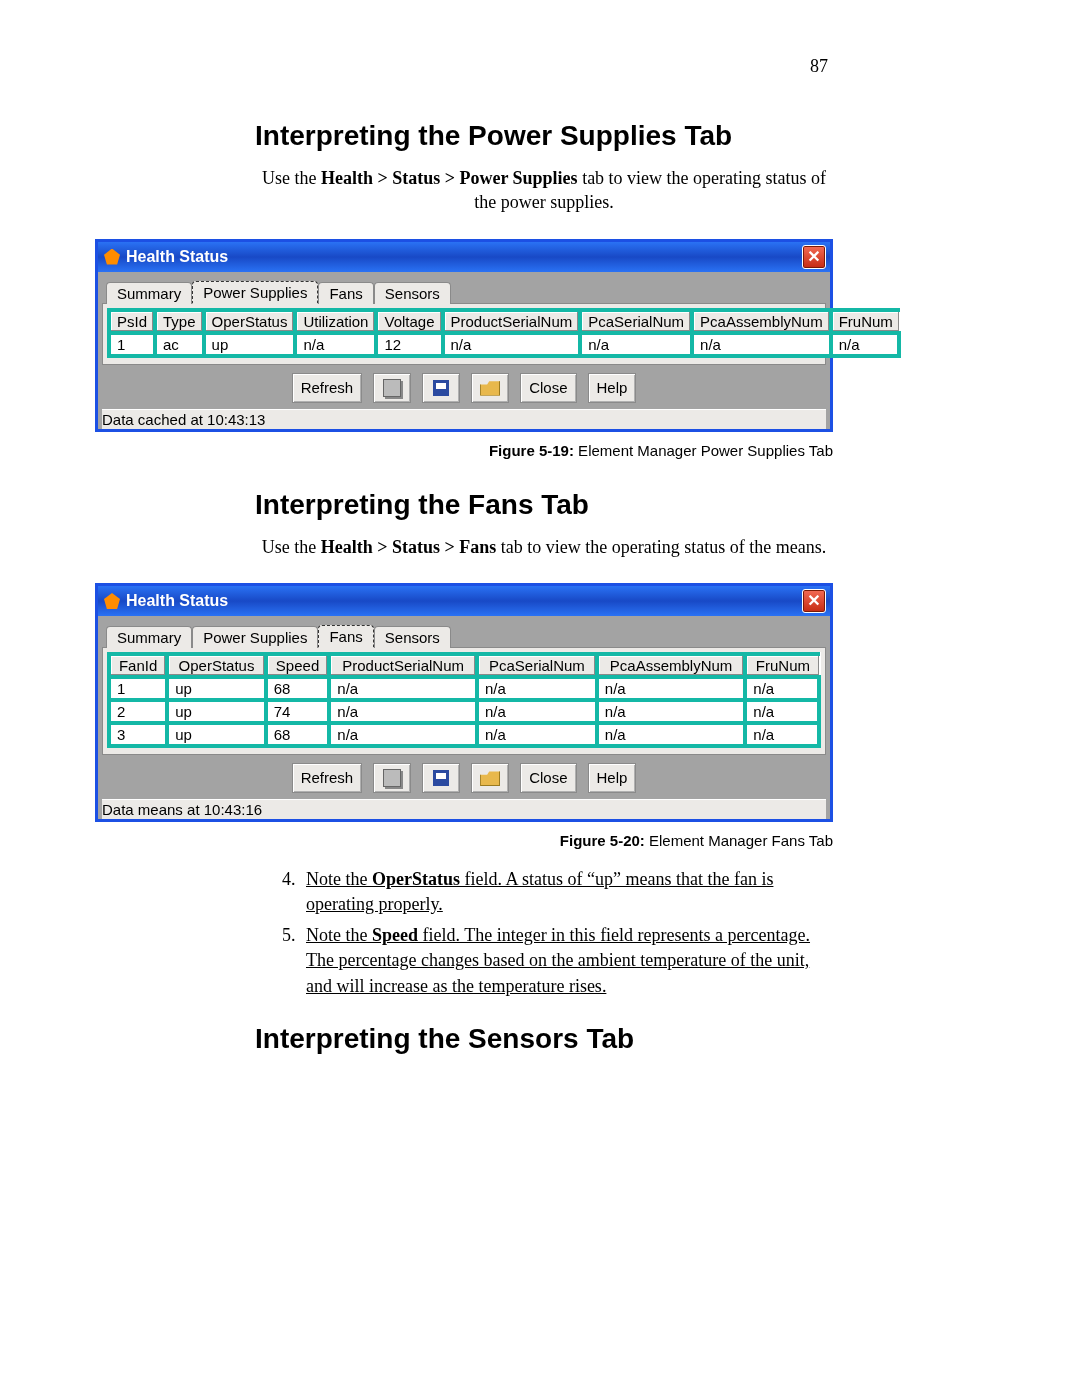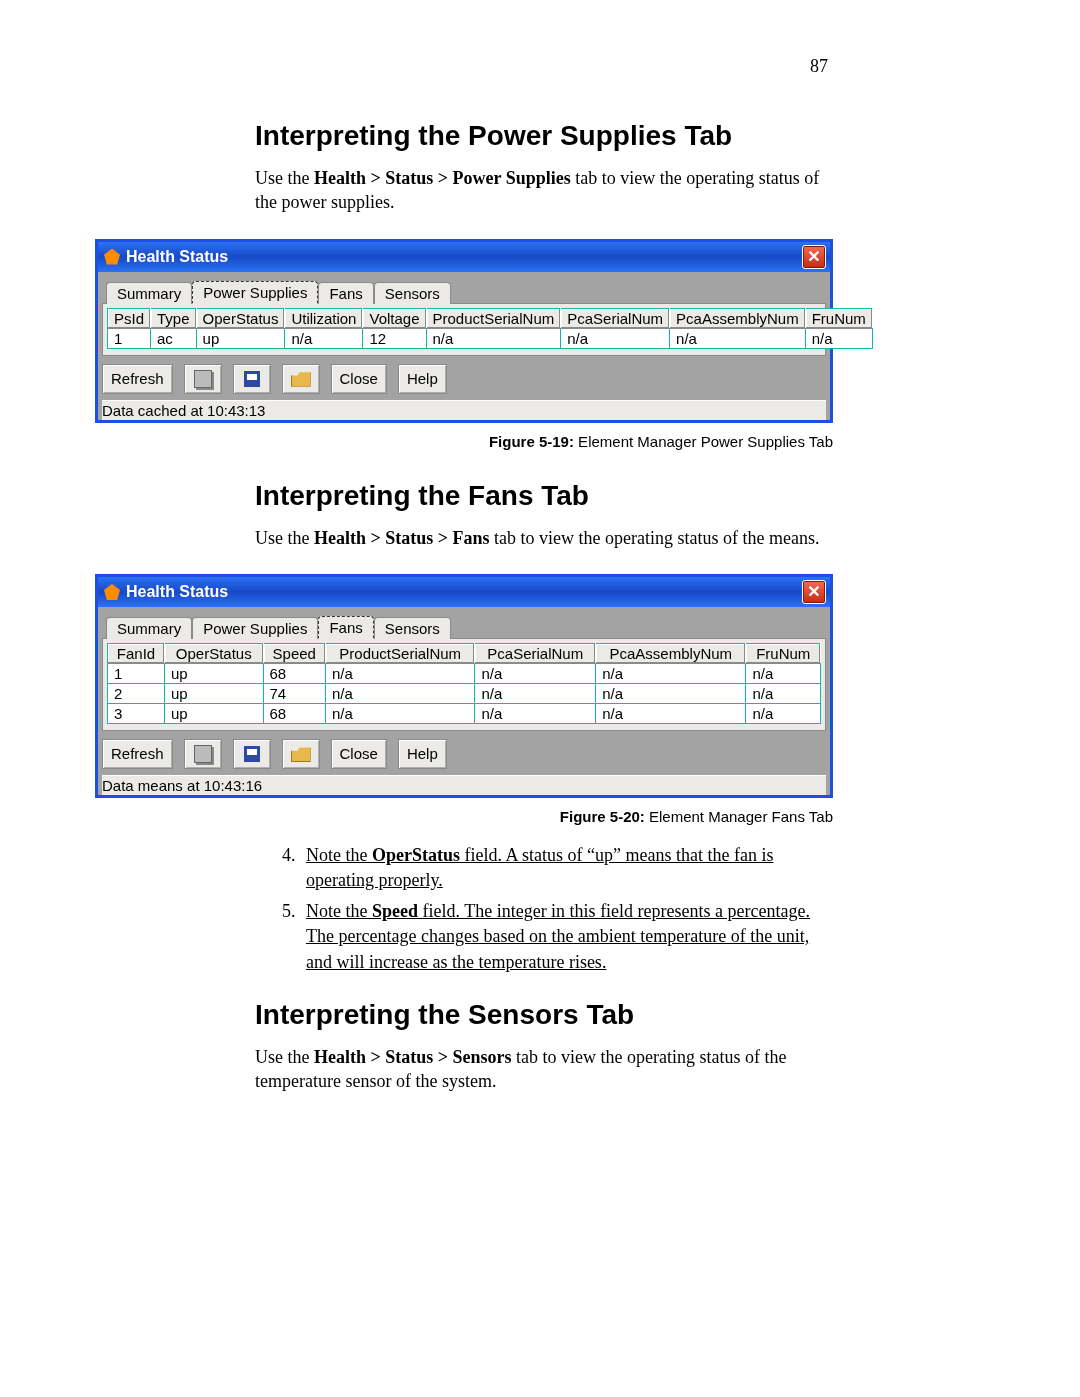--- a/index.html
+++ b/index.html
@@ -25,20 +25,21 @@
   .section-heading {
     font-family: Arial, Helvetica, sans-serif;
     font-weight: bold;
     font-size: 28px;
     margin: 70px 0 14px 160px;
   }
   .body-para {
     font-size: 18px;
     margin: 8px 0 24px 160px;
     line-height: 1.35;
+    text-align: center;
   }
   .body-para b { font-weight: bold; }
 
   
   .win {
     margin: 6px 0 10px 0;
     border: 3px solid #1c50e4;
     background: #eceae7;
     font-family: Tahoma, Verdana, sans-serif;
     font-size: 15px;
@@ -106,37 +107,38 @@
   }
 
   
   table.data {
     border-collapse: collapse;
     width: 100%;
     background: #fff;
     font-size: 15px;
   }
   table.data th, table.data td {
-    border: 1px solid #14b8a6;
+    border: 4px solid #14b8a6;
     padding: 1px 6px;
     text-align: left;
     font-weight: normal;
     white-space: nowrap;
   }
   table.data th {
     background: #eceae7;
     text-align: center;
     border-right: 1px solid #fff;
     border-bottom: 1px solid #8a8a8a;
     box-shadow: inset -1px -1px 0 #8a8a8a, inset 1px 1px 0 #fff;
   }
 
   
   .btnrow {
     display: flex;
+    justify-content: center;
     align-items: center;
     padding: 4px 0 6px 0;
     gap: 11px;
   }
   .wbtn {
     border: 1px solid #8a8a8a;
     background: #eceae7;
     padding: 2px 8px;
     font-size: 15px;
     box-shadow: inset 1px 1px 0 #fff, inset -1px -1px 0 #b0b0b0;
@@ -343,17 +345,14 @@
   <ol class="notes" start="4">
     <li>
       <span>Note the </span><b>OperStatus</b><span> field. A status of “up” means that the fan is operating properly.</span>
     </li>
     <li>
       <span>Note the </span><b>Speed</b><span> field. The integer in this field represents a percentage. The percentage changes based on the ambient temperature of the unit, and will increase as the temperature rises.</span>
     </li>
   </ol>
 
   <h2 class="section-heading" style="margin-top:10px">Interpreting the Sensors Tab</h2>
-  <p class="body-para">
-    <span>Use the </span><b>Health &gt; Status &gt; Sensors</b><span> tab to view the operating status of the temperature sensor of the system.</span>
-  </p>
 
 </div>
 
 </body></html>

